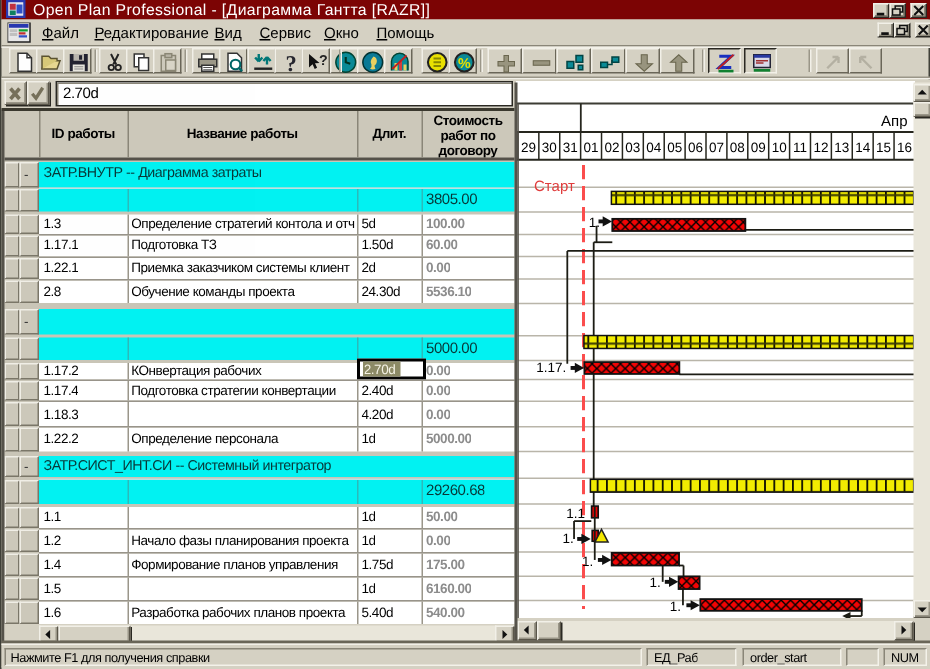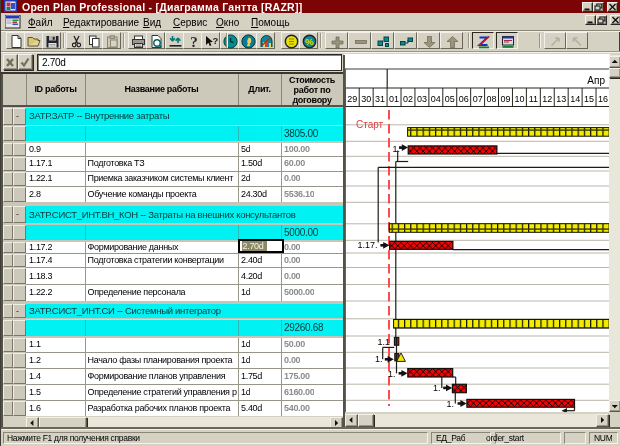--- a/index.html
+++ b/index.html
@@ -1,21 +1,21 @@
 <!DOCTYPE html>
 <html><head><meta charset="utf-8">
 <style>
 * { margin:0; padding:0; box-sizing:border-box; }
 html,body { width:620px; height:446px; overflow:hidden; }
 body { font-family:"Liberation Sans", sans-serif; background:#d5d1c3; position:relative; -webkit-font-smoothing:antialiased; }
 #app { position:absolute; left:0; top:0; width:620px; height:446px; background:#d5d1c3; opacity:0.999; will-change:transform; border-left:1px solid #404038; border-right:1px solid #404038; border-bottom:1px solid #404038; }
 .abs { position:absolute; }
 .b3 { position:absolute; background:#d5d1c3; border-top:1px solid #f2f0e8; border-left:1px solid #f2f0e8; border-right:1px solid #5a564a; border-bottom:1px solid #5a564a; box-shadow:inset -1px -1px 0 #9a9688, 1px 1px 0 #2a2822; }
 .titlebar { left:0; top:0; width:620px; height:13px; background:#7c0404; }
-.titletxt { position:absolute; left:21px; top:1px; color:#fff; font-size:10.5px; font-weight:bold; letter-spacing:0.25px; white-space:nowrap; }
+.titletxt { position:absolute; left:21px; top:1px; color:#fff; font-size:10.5px; font-weight:normal; letter-spacing:0.25px; white-space:nowrap; }
 .menubar { left:0; top:13px; width:620px; height:18px; background:#d5d1c3; border-bottom:1px solid #8a8678; }
 .menuitem { position:absolute; top:16.5px; font-size:10px; color:#000; white-space:nowrap; }
 .menuitem u { text-decoration:underline; }
 .cap { position:absolute; width:11px; height:10px; background:#d5d1c3; border-top:1px solid #f2f0e8; border-left:1px solid #f2f0e8; border-right:1px solid #2a2822; border-bottom:1px solid #2a2822; box-shadow:inset -1px -1px 0 #8a8678; font-size:8px; text-align:center; line-height:9px; color:#000; }
 .toolbtn { position:absolute; top:32px; width:19px; height:17px; background:#d5d1c3; border-top:1px solid #f2f0e8; border-left:1px solid #f2f0e8; border-right:1px solid #6a6658; border-bottom:1px solid #6a6658; }
 .toolbtn svg { position:absolute; left:1px; top:1px; }
 .cyan { background:#00f2f2; }
 .rowtxt { position:absolute; font-size:9px; letter-spacing:-0.3px; color:#000; white-space:nowrap; overflow:hidden; }
 .money { color:#8c8c8c; font-weight:bold; }
 .cyantxt { color:#083838; }
@@ -268,36 +268,37 @@
 <div class="abs" style="left:83.5px;top:74px;width:1px;height:31px;background:#8a8678"></div>
 <div class="abs" style="left:236.5px;top:74px;width:1px;height:31px;background:#8a8678"></div>
 <div class="abs" style="left:279.5px;top:74px;width:1px;height:31px;background:#8a8678"></div>
 <div class="rowtxt" style="left:25px;top:84px;width:59px;text-align:center;font-weight:bold">ID работы</div>
 <div class="rowtxt" style="left:84px;top:84px;width:153px;text-align:center;font-weight:bold">Название работы</div>
 <div class="rowtxt" style="left:237px;top:84px;width:43px;text-align:center;font-weight:bold">Длит.</div>
 <div class="rowtxt" style="left:280px;top:75px;width:62px;text-align:center;font-weight:bold;line-height:10px">Стоимость<br>работ по<br>договору</div>
 <div class="rowhead" style="left:2px;top:108.0px;width:10px;height:16.5px"></div>
 <div class="rowhead" style="left:12px;top:108.0px;width:13px;height:16.5px"></div>
 <div class="abs cyan" style="left:25px;top:108.0px;width:317px;height:16.5px"></div>
-<div class="rowtxt cyantxt" style="left:28px;top:110.2px;font-size:9.5px">ЗАТР.ЗАТР -- Внутренние затраты</div>
+<div class="rowtxt cyantxt" style="left:28px;top:110.2px;font-size:9.5px">ЗАТР.ВНУТР -- Диаграмма затраты</div>
 <div class="rowtxt" style="left:15px;top:110.8px;font-size:9px;color:#333">-</div>
 <div class="rowhead" style="left:2px;top:126.0px;width:10px;height:15.0px"></div>
 <div class="rowhead" style="left:12px;top:126.0px;width:13px;height:15.0px"></div>
 <div class="abs cyan" style="left:25px;top:126.0px;width:317px;height:15.0px"></div>
 <div class="abs" style="left:83.5px;top:126.0px;width:1px;height:15.0px;background:#2dbaba"></div>
 <div class="abs" style="left:236.5px;top:126.0px;width:1px;height:15.0px;background:#2dbaba"></div>
 <div class="abs" style="left:279.5px;top:126.0px;width:1px;height:15.0px;background:#2dbaba"></div>
 <div class="rowtxt cyantxt" style="left:283px;top:128.0px;font-size:10px">3805.00</div>
 <div class="rowhead" style="left:2px;top:142.5px;width:10px;height:13.5px"></div>
 <div class="rowhead" style="left:12px;top:142.5px;width:13px;height:13.5px"></div>
 <div class="abs" style="left:25px;top:142.5px;width:317px;height:13.5px;background:#fff"></div>
 <div class="abs" style="left:83.5px;top:142.5px;width:1px;height:13.5px;background:#9a968a"></div>
 <div class="abs" style="left:236.5px;top:142.5px;width:1px;height:13.5px;background:#9a968a"></div>
 <div class="abs" style="left:279.5px;top:142.5px;width:1px;height:13.5px;background:#9a968a"></div>
-<div class="rowtxt" style="left:28px;top:143.8px">0.9</div>
+<div class="rowtxt" style="left:28px;top:143.8px">1.3</div>
+<div class="rowtxt" style="left:86.5px;top:143.8px;width:149px">Определение стратегий контола и отч</div>
 <div class="rowtxt" style="left:240px;top:143.8px">5d</div>
 <div class="rowtxt money" style="left:283px;top:143.8px">100.00</div>
 <div class="rowhead" style="left:2px;top:156.5px;width:10px;height:14.0px"></div>
 <div class="rowhead" style="left:12px;top:156.5px;width:13px;height:14.0px"></div>
 <div class="abs" style="left:25px;top:156.5px;width:317px;height:14.0px;background:#fff"></div>
 <div class="abs" style="left:83.5px;top:156.5px;width:1px;height:14.0px;background:#9a968a"></div>
 <div class="abs" style="left:236.5px;top:156.5px;width:1px;height:14.0px;background:#9a968a"></div>
 <div class="abs" style="left:279.5px;top:156.5px;width:1px;height:14.0px;background:#9a968a"></div>
 <div class="rowtxt" style="left:28px;top:158.0px">1.17.1</div>
 <div class="rowtxt" style="left:86.5px;top:158.0px;width:149px">Подготовка ТЗ</div>
@@ -319,37 +320,36 @@
 <div class="abs" style="left:83.5px;top:186.5px;width:1px;height:15.5px;background:#9a968a"></div>
 <div class="abs" style="left:236.5px;top:186.5px;width:1px;height:15.5px;background:#9a968a"></div>
 <div class="abs" style="left:279.5px;top:186.5px;width:1px;height:15.5px;background:#9a968a"></div>
 <div class="rowtxt" style="left:28px;top:188.8px">2.8</div>
 <div class="rowtxt" style="left:86.5px;top:188.8px;width:149px">Обучение команды проекта</div>
 <div class="rowtxt" style="left:240px;top:188.8px">24.30d</div>
 <div class="rowtxt money" style="left:283px;top:188.8px">5536.10</div>
 <div class="rowhead" style="left:2px;top:206.0px;width:10px;height:17.0px"></div>
 <div class="rowhead" style="left:12px;top:206.0px;width:13px;height:17.0px"></div>
 <div class="abs cyan" style="left:25px;top:206.0px;width:317px;height:17.0px"></div>
-<div class="rowtxt cyantxt" style="left:28px;top:208.5px;font-size:9.5px">ЗАТР.СИСТ_ИНТ.ВН_КОН -- Затраты на внешних консультантов</div>
 <div class="rowtxt" style="left:15px;top:209.0px;font-size:9px;color:#333">-</div>
 <div class="rowhead" style="left:2px;top:224.5px;width:10px;height:15.5px"></div>
 <div class="rowhead" style="left:12px;top:224.5px;width:13px;height:15.5px"></div>
 <div class="abs cyan" style="left:25px;top:224.5px;width:317px;height:15.5px"></div>
 <div class="abs" style="left:83.5px;top:224.5px;width:1px;height:15.5px;background:#2dbaba"></div>
 <div class="abs" style="left:236.5px;top:224.5px;width:1px;height:15.5px;background:#2dbaba"></div>
 <div class="abs" style="left:279.5px;top:224.5px;width:1px;height:15.5px;background:#2dbaba"></div>
 <div class="rowtxt cyantxt" style="left:283px;top:226.8px;font-size:10px">5000.00</div>
 <div class="rowhead" style="left:2px;top:241.5px;width:10px;height:11.0px"></div>
 <div class="rowhead" style="left:12px;top:241.5px;width:13px;height:11.0px"></div>
 <div class="abs" style="left:25px;top:241.5px;width:317px;height:11.0px;background:#fff"></div>
 <div class="abs" style="left:83.5px;top:241.5px;width:1px;height:11.0px;background:#9a968a"></div>
 <div class="abs" style="left:236.5px;top:241.5px;width:1px;height:11.0px;background:#9a968a"></div>
 <div class="abs" style="left:279.5px;top:241.5px;width:1px;height:11.0px;background:#9a968a"></div>
 <div class="rowtxt" style="left:28px;top:241.5px">1.17.2</div>
-<div class="rowtxt" style="left:86.5px;top:241.5px;width:149px">Формирование данных</div>
+<div class="rowtxt" style="left:86.5px;top:241.5px;width:149px">КОнвертация рабочих</div>
 <div class="abs" style="left:236.5px;top:238.5px;width:46px;height:14.5px;background:#fff;border:2px solid #000"></div>
 <div class="abs" style="left:240.5px;top:240.5px;width:25px;height:10.5px;background:#8c8a66"></div>
 <div class="rowtxt" style="left:241.5px;top:241px;color:#f4f2e4">2.70d</div>
 <div class="rowtxt money" style="left:283px;top:241.5px">0.00</div>
 <div class="rowhead" style="left:2px;top:253.5px;width:10px;height:13.5px"></div>
 <div class="rowhead" style="left:12px;top:253.5px;width:13px;height:13.5px"></div>
 <div class="abs" style="left:25px;top:253.5px;width:317px;height:13.5px;background:#fff"></div>
 <div class="abs" style="left:83.5px;top:253.5px;width:1px;height:13.5px;background:#9a968a"></div>
 <div class="abs" style="left:236.5px;top:253.5px;width:1px;height:13.5px;background:#9a968a"></div>
 <div class="abs" style="left:279.5px;top:253.5px;width:1px;height:13.5px;background:#9a968a"></div>
@@ -417,21 +417,20 @@
 <div class="rowtxt" style="left:86.5px;top:370.5px;width:149px">Формирование планов управления</div>
 <div class="rowtxt" style="left:240px;top:370.5px">1.75d</div>
 <div class="rowtxt money" style="left:283px;top:370.5px">175.00</div>
 <div class="rowhead" style="left:2px;top:384.5px;width:10px;height:15.5px"></div>
 <div class="rowhead" style="left:12px;top:384.5px;width:13px;height:15.5px"></div>
 <div class="abs" style="left:25px;top:384.5px;width:317px;height:15.5px;background:#fff"></div>
 <div class="abs" style="left:83.5px;top:384.5px;width:1px;height:15.5px;background:#9a968a"></div>
 <div class="abs" style="left:236.5px;top:384.5px;width:1px;height:15.5px;background:#9a968a"></div>
 <div class="abs" style="left:279.5px;top:384.5px;width:1px;height:15.5px;background:#9a968a"></div>
 <div class="rowtxt" style="left:28px;top:386.8px">1.5</div>
-<div class="rowtxt" style="left:86.5px;top:386.8px;width:149px">Определение стратегий управления р</div>
 <div class="rowtxt" style="left:240px;top:386.8px">1d</div>
 <div class="rowtxt money" style="left:283px;top:386.8px">6160.00</div>
 <div class="rowhead" style="left:2px;top:400.5px;width:10px;height:15.0px"></div>
 <div class="rowhead" style="left:12px;top:400.5px;width:13px;height:15.0px"></div>
 <div class="abs" style="left:25px;top:400.5px;width:317px;height:15.0px;background:#fff"></div>
 <div class="abs" style="left:83.5px;top:400.5px;width:1px;height:15.0px;background:#9a968a"></div>
 <div class="abs" style="left:236.5px;top:400.5px;width:1px;height:15.0px;background:#9a968a"></div>
 <div class="abs" style="left:279.5px;top:400.5px;width:1px;height:15.0px;background:#9a968a"></div>
 <div class="rowtxt" style="left:28px;top:402.5px">1.6</div>
 <div class="rowtxt" style="left:86.5px;top:402.5px;width:149px">Разработка рабочих планов проекта</div>
@@ -609,16 +608,16 @@
 <svg class="abs" style="left:329px;top:416.5px" width="13" height="12.5" viewBox="0 0 13 12.5">
       <path d="M5,3 L8.2,6 L5,9 Z" fill="#111"></path>
     </svg>
 <div class="abs" style="left:342px;top:55px;width:2px;height:374px;background:#55524a"></div>
 <div class="abs" style="left:0;top:428.5px;width:620px;height:17.5px;background:#d5d1c3;border-top:1px solid #f2f0e8;box-shadow:0 -2px 0 #6a6658"></div>
 <div class="abs" style="left:2px;top:431.5px;width:425px;height:12.5px;border-top:1px solid #8a8678;border-left:1px solid #8a8678;border-bottom:1px solid #f4f2ea;border-right:1px solid #f4f2ea"></div>
 <div class="rowtxt" style="left:6px;top:432.5px;font-size:8.5px">Нажмите F1 для получения справки</div>
 <div class="abs" style="left:430px;top:431.5px;width:60px;height:12.5px;border-top:1px solid #8a8678;border-left:1px solid #8a8678;border-bottom:1px solid #f4f2ea;border-right:1px solid #f4f2ea"></div>
 <div class="rowtxt" style="left:435px;top:432.5px;font-size:8.5px">ЕД_Раб</div>
 <div class="abs" style="left:494px;top:431.5px;width:66px;height:12.5px;border-top:1px solid #8a8678;border-left:1px solid #8a8678;border-bottom:1px solid #f4f2ea;border-right:1px solid #f4f2ea"></div>
-<div class="rowtxt" style="left:485px;top:432.5px;font-size:8.5px">order_start</div>
+<div class="rowtxt" style="left:499px;top:432.5px;font-size:8.5px">order_start</div>
 <div class="abs" style="left:563px;top:431.5px;width:22px;height:12.5px;border-top:1px solid #8a8678;border-left:1px solid #8a8678;border-bottom:1px solid #f4f2ea;border-right:1px solid #f4f2ea"></div>
 <div class="abs" style="left:588px;top:431.5px;width:29px;height:12.5px;border-top:1px solid #8a8678;border-left:1px solid #8a8678;border-bottom:1px solid #f4f2ea;border-right:1px solid #f4f2ea"></div>
 <div class="rowtxt" style="left:593px;top:432.5px;font-size:8.5px">NUM</div>
 </div>
 </body></html>

